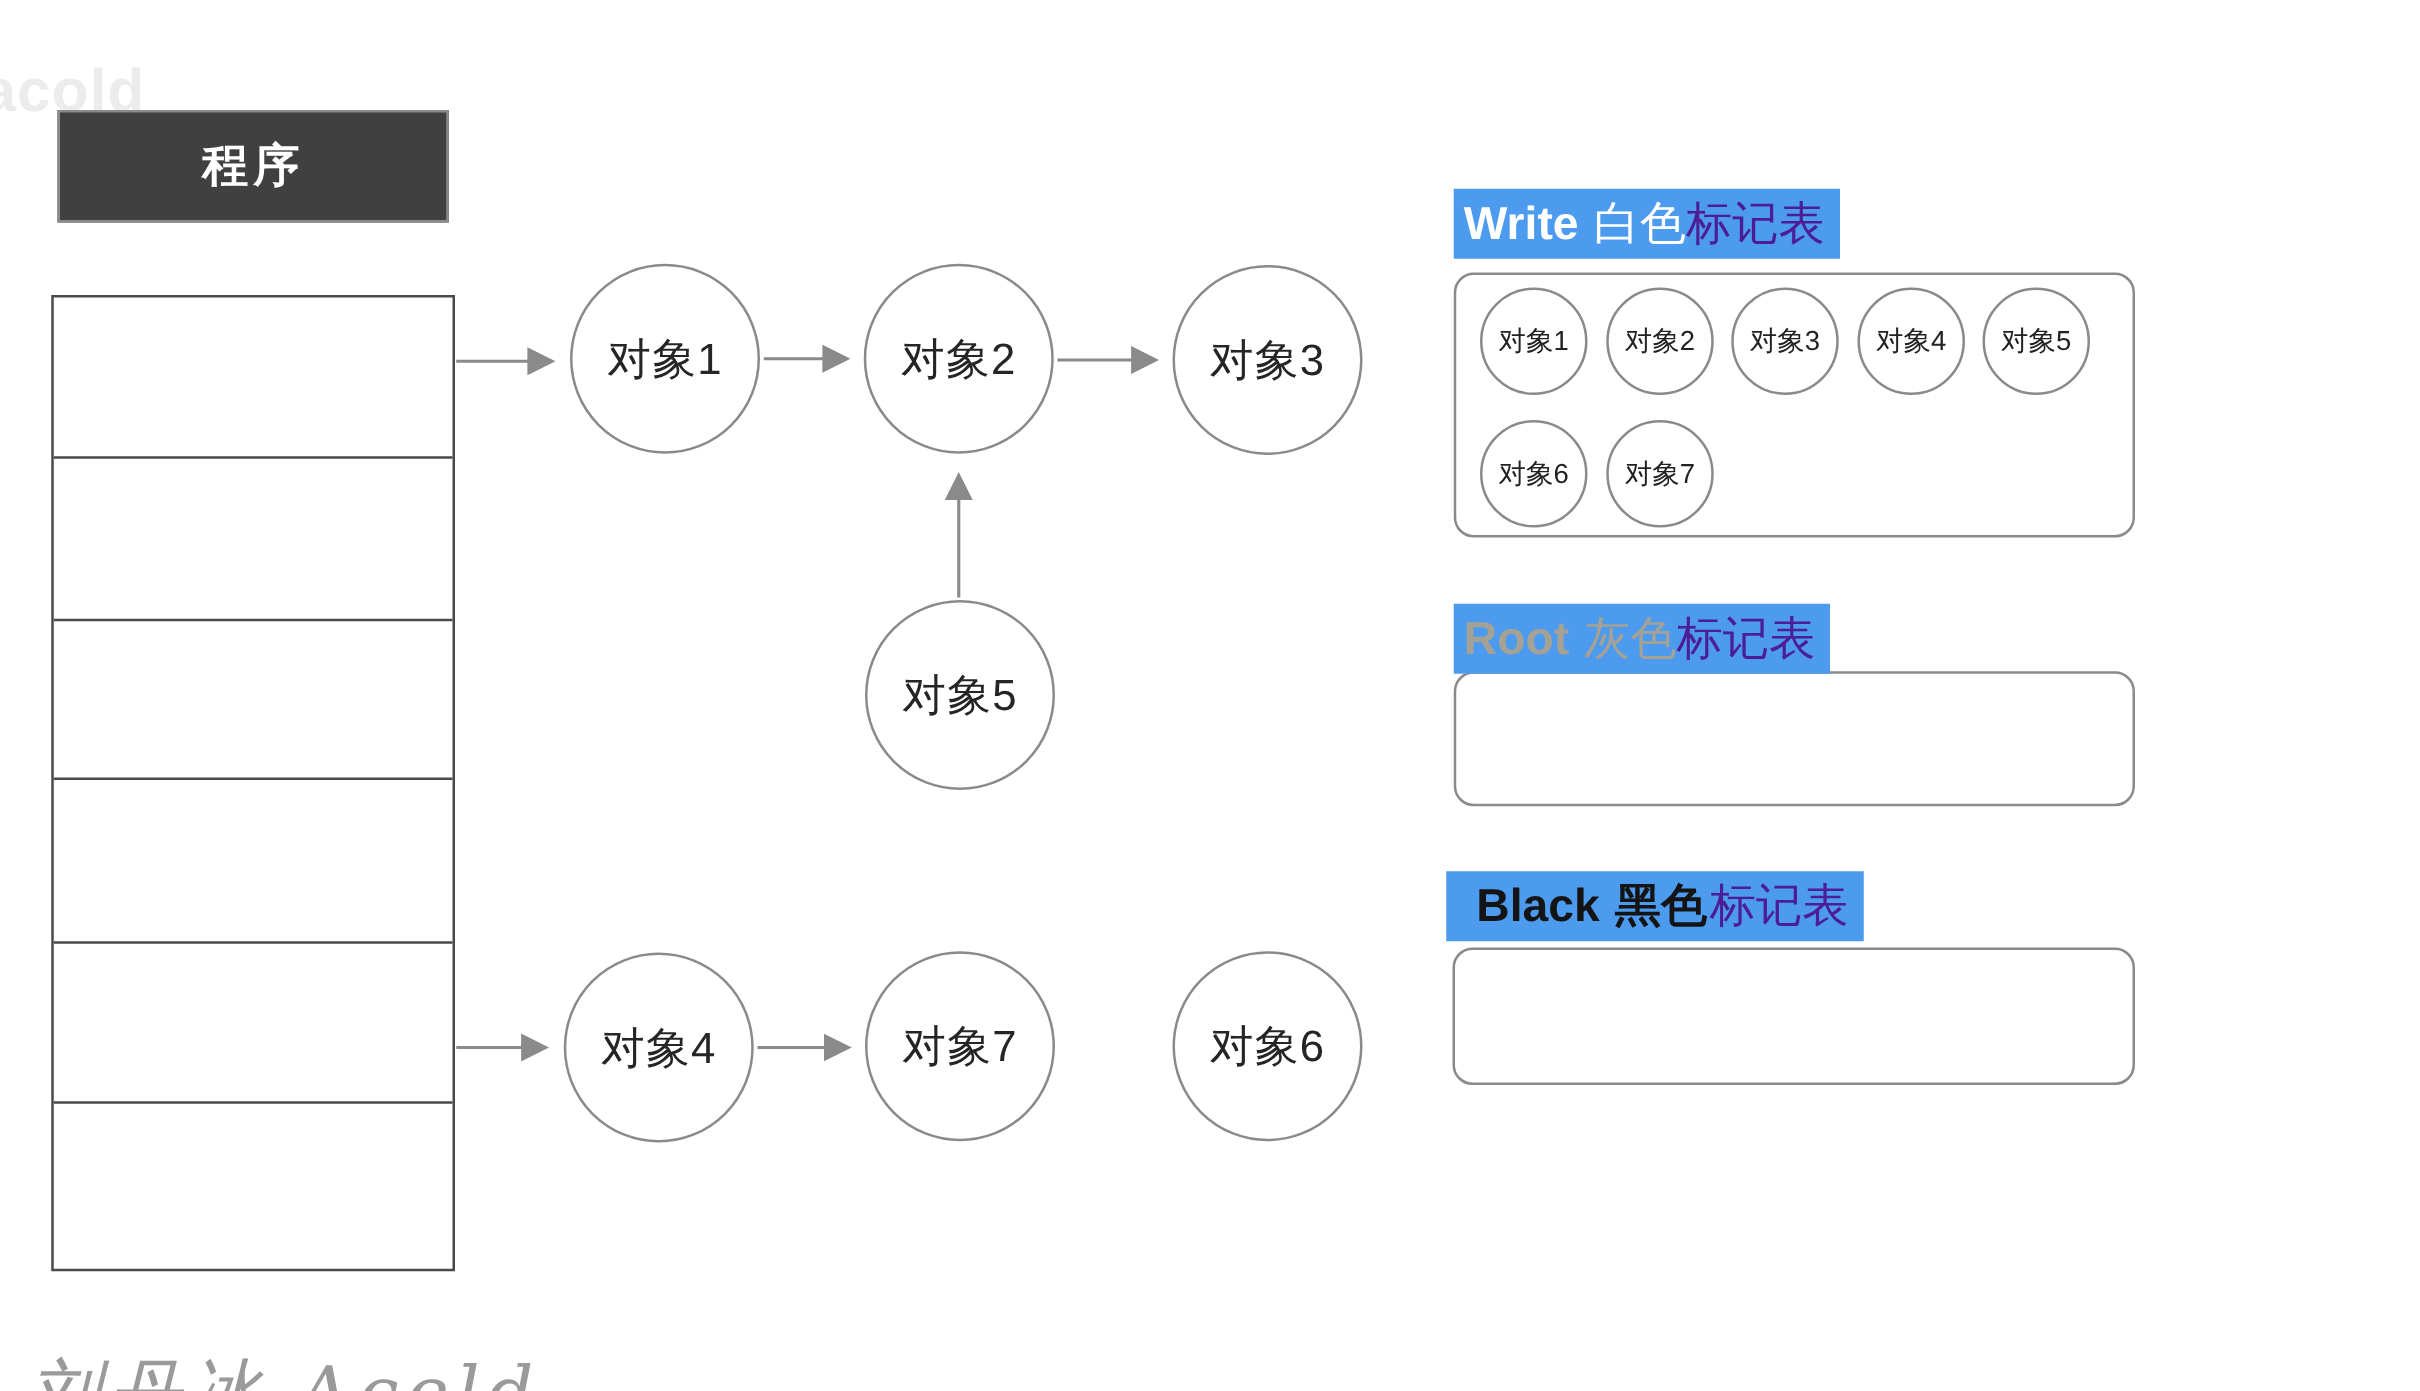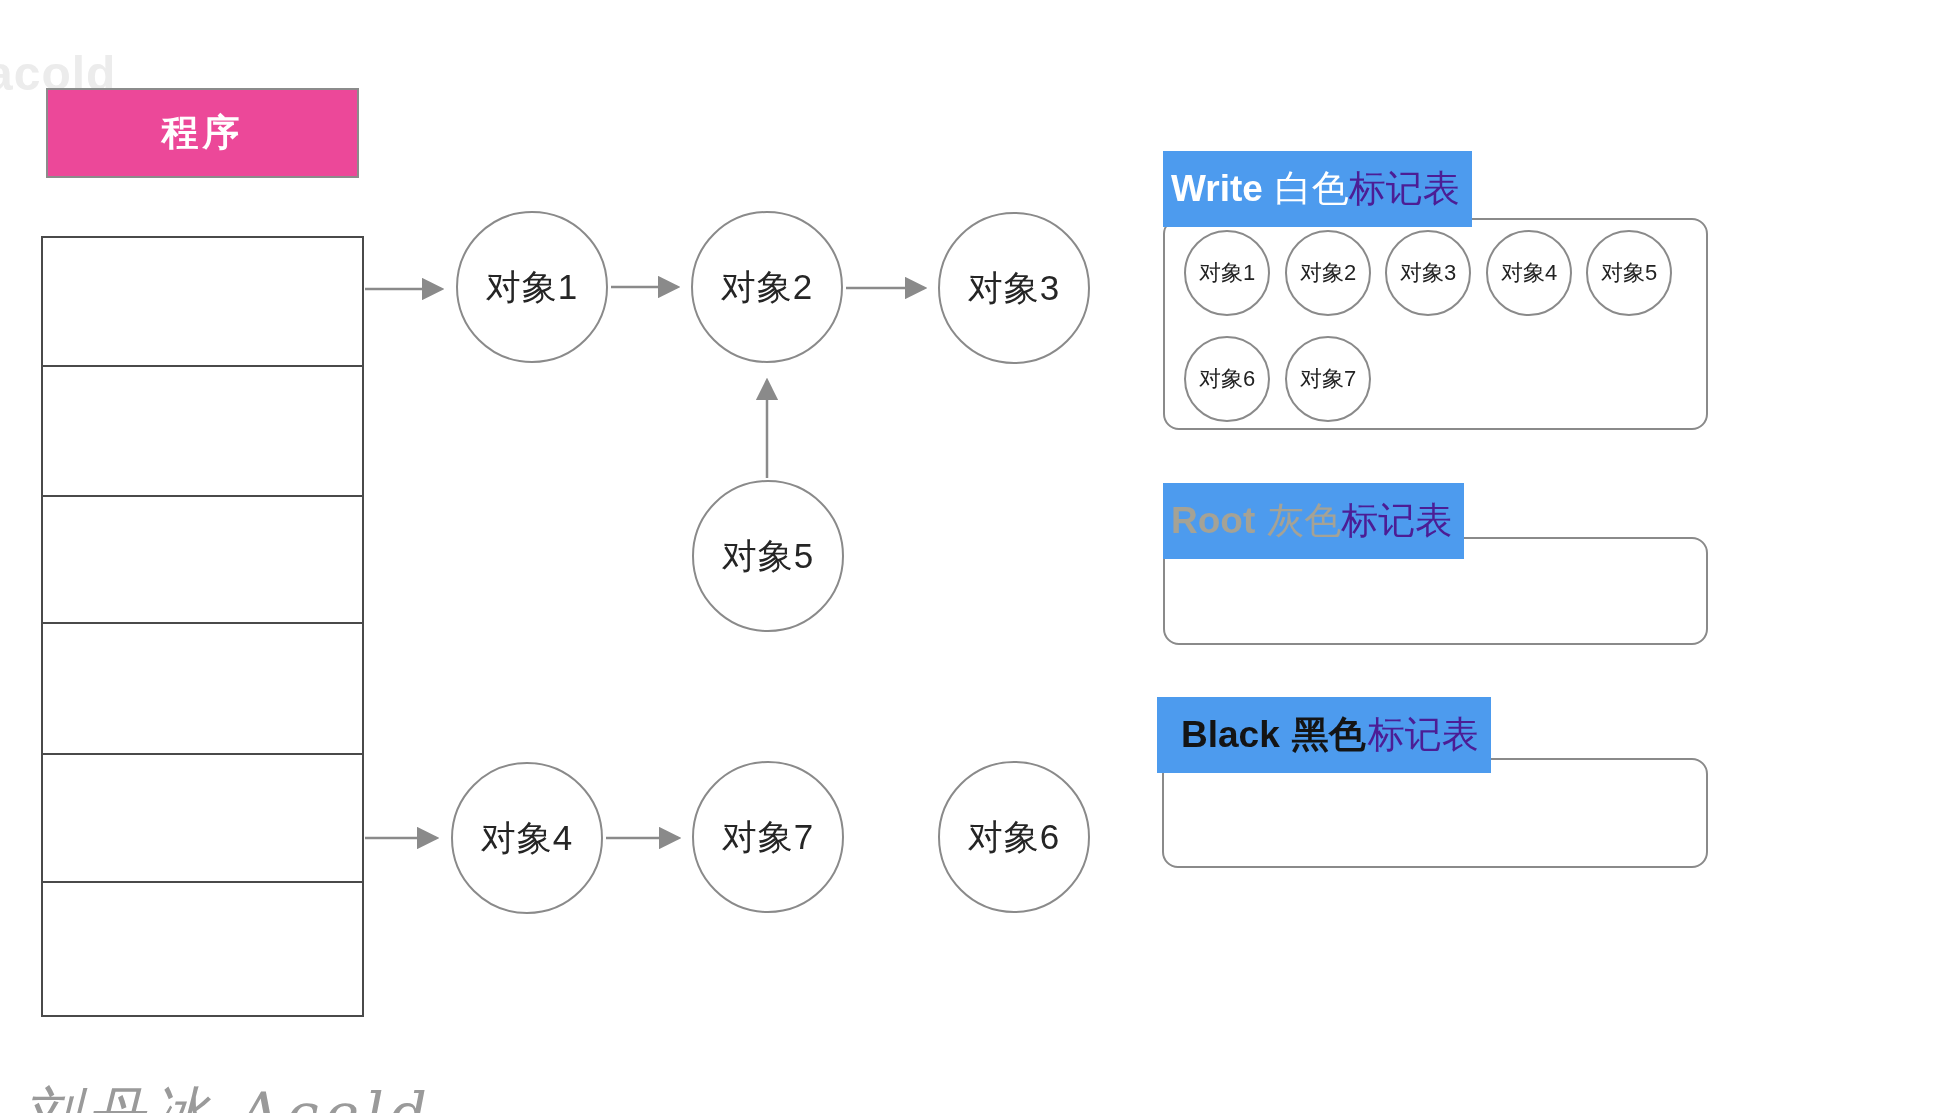--- a/index.html
+++ b/index.html
@@ -14,39 +14,39 @@
   .wm-bottom{left:22px;top:1076px;font-size:58px;color:#9a9a9a;font-family:"DejaVu Serif",serif;font-style:italic;letter-spacing:6px;}
   
   .stack-table{
     position:absolute;left:41px;top:236px;width:323px;height:781px;
     box-sizing:border-box;border:2px solid #4a4a4a;background:#fff;
   }
   .stack-row{box-sizing:border-box;border-bottom:2px solid #4a4a4a;}
   .stack-row:last-child{border-bottom:none;}
   .stack-header{
     position:absolute;left:46px;top:88px;width:313px;height:90px;
-    box-sizing:border-box;background:#ec4899;border:2px solid #8b8b8b;
+    box-sizing:border-box;background:#404040;border:2px solid #8b8b8b;
     display:flex;align-items:center;justify-content:center;
     color:#ffffff;font-size:37px;font-weight:600;letter-spacing:4px;
   }
   .root-set{
     position:absolute;left:38px;top:179px;width:331px;height:58px;
     background:#4D9BEE;display:flex;align-items:center;
     color:#141414;font-size:40px;white-space:nowrap;padding-left:5px;box-sizing:border-box;
   }
   
   .node{
     position:absolute;width:152px;height:152px;border-radius:50%;
     box-sizing:border-box;border:2.5px solid #8a8a8a;background:#fff;
     display:flex;align-items:center;justify-content:center;
     font-size:35px;color:#252525;letter-spacing:1px;
   }
   
   .panel-label{
-    position:absolute;height:76px;background:#4D9BEE;
+    position:absolute;height:56px;background:#4D9BEE;
     display:flex;align-items:center;padding:0 12px 0 8px;box-sizing:border-box;
     font-size:37px;white-space:nowrap;z-index:2;
   }
   .panel-label .en{font-weight:bold;margin-right:12px;}
   .lbl-white .en,.lbl-white .cn{color:#ffffff;}
   .lbl-grey .en,.lbl-grey .cn{color:#a5a295;}
   .lbl-black .en,.lbl-black .cn{color:#141414;font-weight:bold;}
   .panel-label .suffix{color:#4c1d95;}
   .panel-box{
     position:absolute;box-sizing:border-box;background:#fff;

